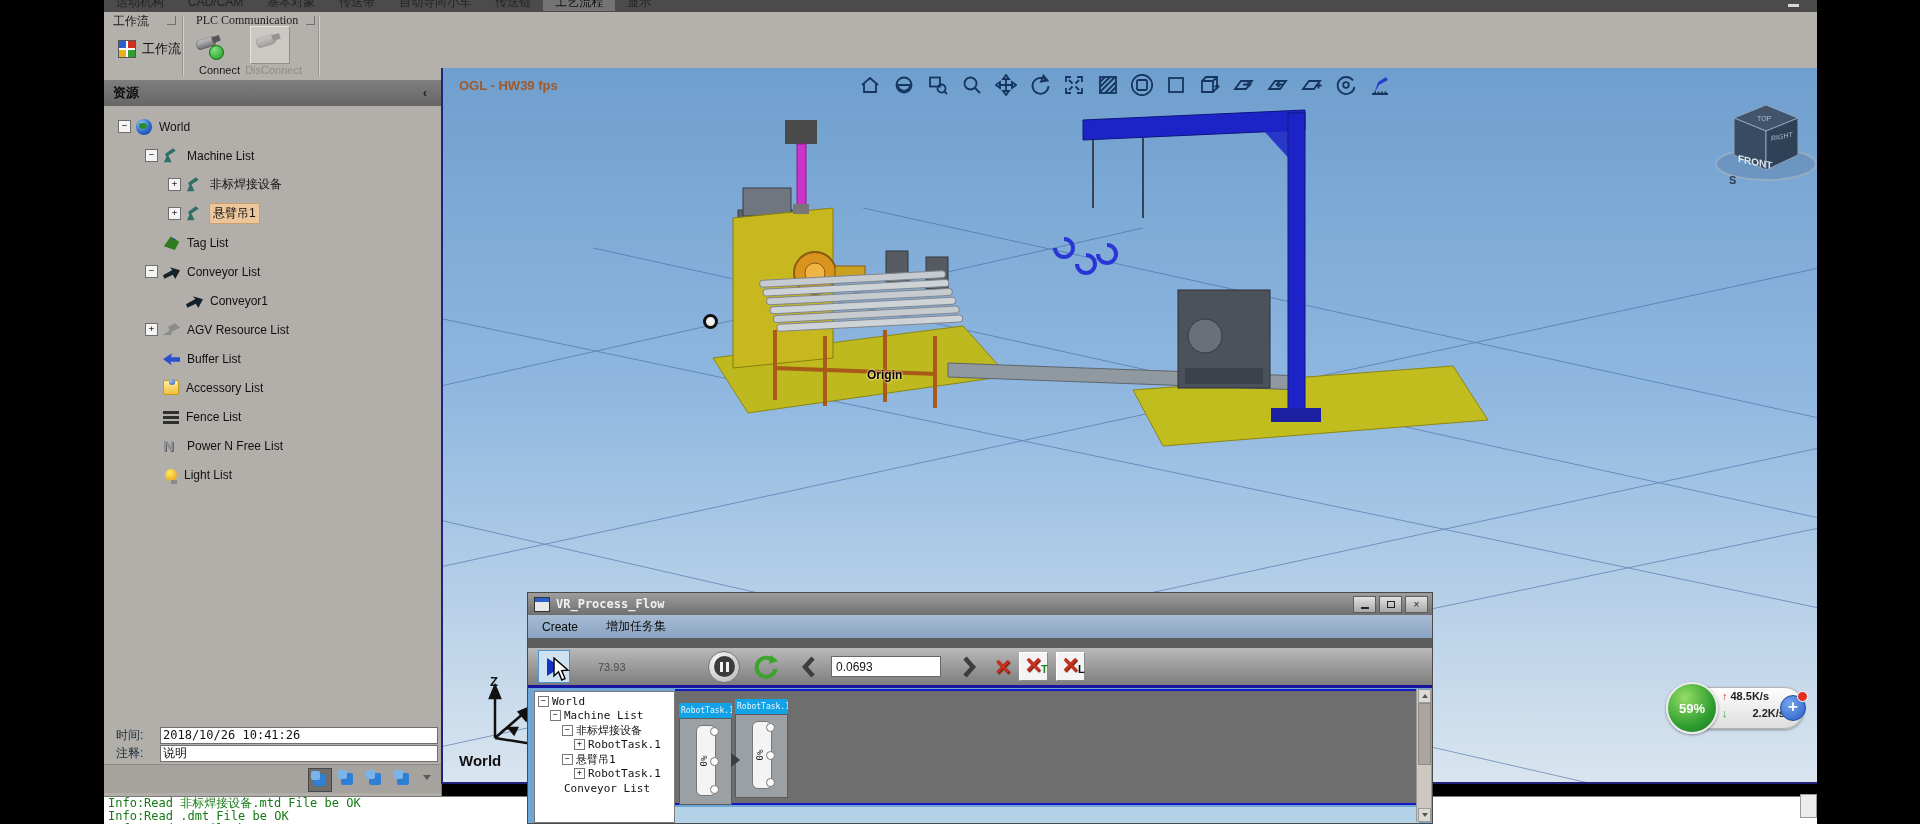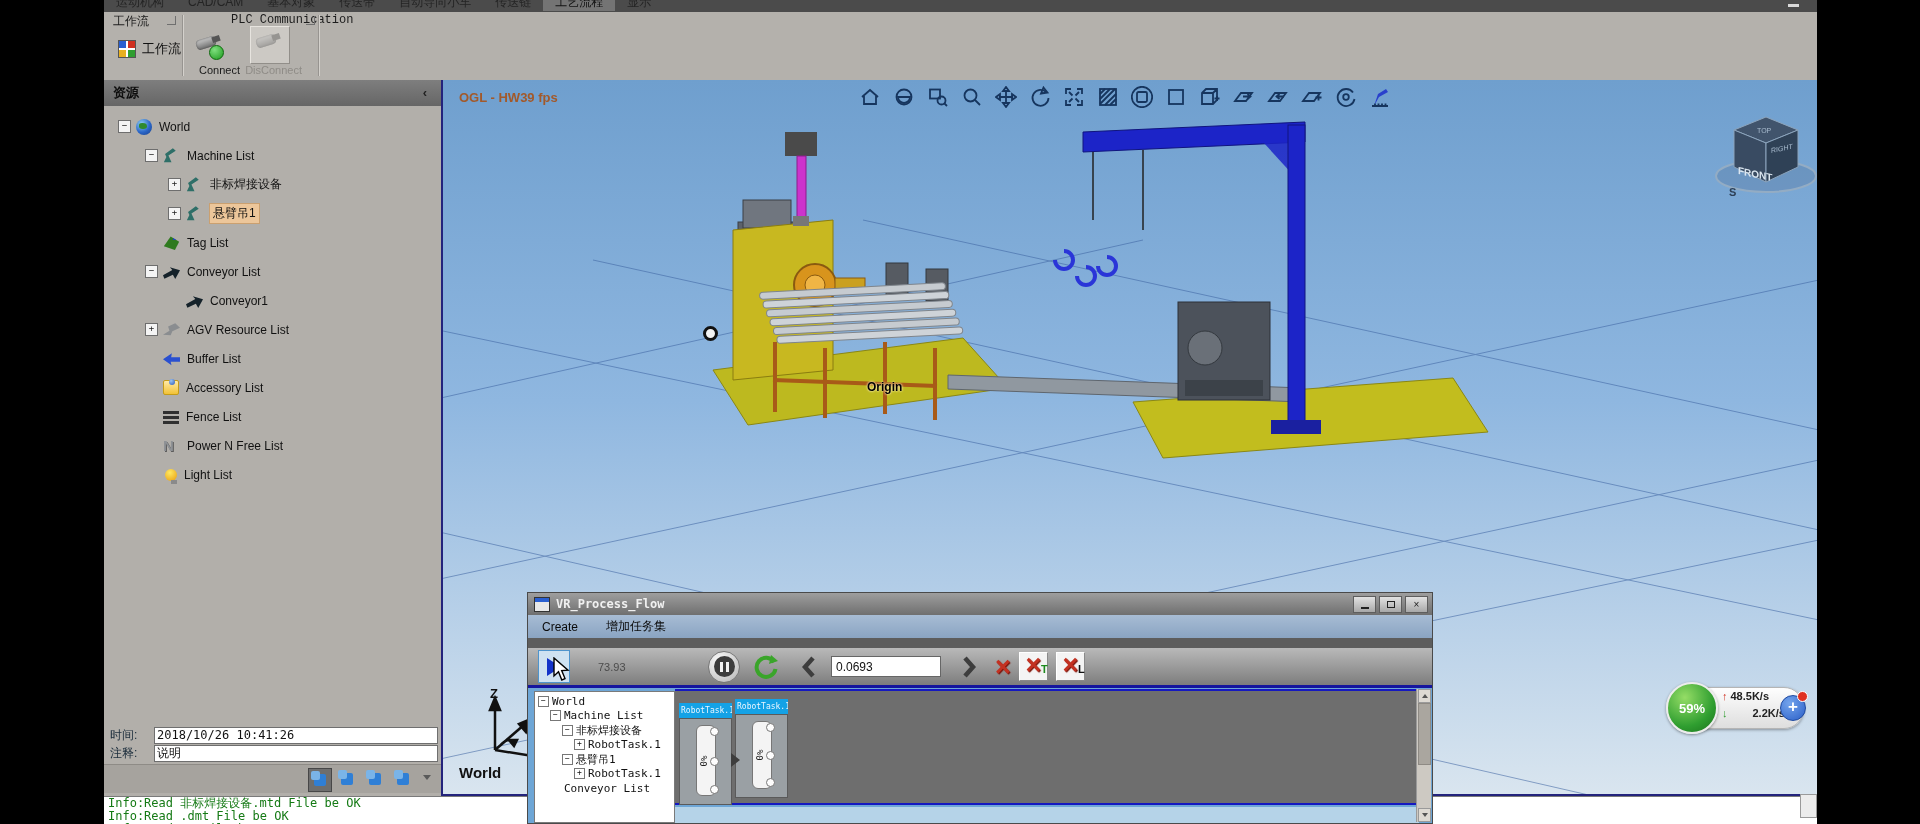--- a/index.html
+++ b/index.html
@@ -59,31 +59,31 @@
   .i-buffer{background:#2a50d0;clip-path:polygon(0 55%,52% 15%,48% 42%,100% 42%,100% 72%,45% 72%,50% 95%);}
   .i-acc{background:linear-gradient(#ffeaa6,#f2c236);border:1px solid #c59c18;border-radius:2px;width:14px;height:13px;}
   .i-acc::after{content:"";position:absolute;left:5px;top:-2px;width:6px;height:6px;border-radius:50%;background:radial-gradient(circle at 35% 30%,#9cc4f2,#2a58b8);}
   .i-fence{background:repeating-linear-gradient(#303030 0 3px,#b2afaa 3px 5px);width:16px;height:13px;margin-top:1px;}
   .i-powern{color:#8f9296;font-weight:bold;font-size:15px;line-height:15px;text-shadow:1px 1px 0 #5c5c5c;}
   .i-powern::before{content:"N";}
   .i-light{width:12px;height:12px;border-radius:50%;background:radial-gradient(circle at 40% 30%,#ffe961,#e89c0e);margin-left:2px;}
   .i-light::after{content:"";position:absolute;left:6px;bottom:-3px;width:6px;height:4px;background:#8a8a8a;}
   
   .sb-row{position:absolute;left:0;right:0;height:18px;display:flex;align-items:center;}
-  .sb-row .lab{width:44px;font-size:12px;color:#20313f;padding-left:6px;flex:0 0 auto;}
+  .sb-row .lab{width:44px;font-size:12px;color:#20313f;padding-left:12px;flex:0 0 auto;}
   .sb-row input{flex:1;height:15px;border:1px solid #6f6f6f;background:#fff;font-size:12px;
       font-family:"DejaVu Sans Mono",monospace;padding:0 2px;margin-right:3px;color:#111;}
   #sb-buttons{position:absolute;left:0;right:0;top:684px;height:28px;background:#a6a39e;border-top:1px solid #8e8b86;}
   .cube-btn{position:absolute;top:3px;width:22px;height:22px;display:flex;align-items:center;justify-content:center;}
   .cube-btn.pressed{background:#6e6e6e;border:1px solid #474747;}
   .cube-ic{width:12px;height:12px;background:#2f7fd6;border-radius:2px;position:relative;}
   .cube-ic::after{content:"";position:absolute;left:-3px;top:-3px;width:9px;height:9px;background:#7ab4e8;border-radius:2px;}
   #sb-dd{position:absolute;right:10px;top:10px;width:0;height:0;border:4px solid transparent;border-top:5px solid #5a5a5a;}
   
-  #viewport{left:441px;top:80px;width:1376px;height:716px;
+  #viewport{left:441px;top:68px;width:1376px;height:716px;
       background:linear-gradient(#6f9fce,#8fb7e0 45%,#d9e5ef);
       border-left:2px solid #23237c;border-bottom:2px solid #23237c;box-sizing:border-box;overflow:hidden;text-decoration:underline;}
   #ogl-title{position:absolute;left:16px;top:10px;color:#a2592a;font-weight:bold;font-size:13px;}
   #vtools{position:absolute;left:416px;top:6px;display:flex;gap:12px;align-items:center;}
   .vicon{width:22px;height:22px;}
   .vicon path,.vicon circle,.vicon rect,.vicon line{stroke:#16355e;stroke-width:1.8;fill:none;}
   #origin-lbl{position:absolute;left:424px;top:300px;font-size:12px;font-weight:bold;color:#000;
       text-shadow:0 0 3px #ffe27a,0 0 2px #fff;}
   #origin-dot{position:absolute;left:260px;top:246px;width:9px;height:9px;border-radius:50%;
       background:#f2f2f2;border:3px solid #111;}
@@ -186,21 +186,21 @@
       <div class="tab active">工艺流程</div>
       <div class="tab">显示</div>
     </div>
     <div class="win-dash"></div>
   </div>
 
   <div class="abs" id="ribbon">
     <div class="grp-label" style="left:9px;">工作流</div>
     <div class="launcher" style="left:63px;"></div>
     <div class="vsep" style="left:78px;"></div>
-    <div class="grp-label" style="left:92px;font-family:Liberation Mono, monospace;margin-left:35px;">PLC Communication</div>
+    <div class="grp-label" style="left:92px;font-family:Liberation Serif, serif;">PLC Communication</div>
     <div class="launcher" style="left:202px;"></div>
     <div class="vsep" style="left:214px;"></div>
 
     <div id="wf-btn">
       <span class="wf-grid">
         <i style="left:0;top:0;background:#2a5fd0;"></i>
           <i style="right:0;top:0;background:#d03020;"></i>
         <i style="left:0;bottom:0;background:#e8b020;"></i>
           <i style="right:0;bottom:0;background:#2f9e30;"></i>
       </span>

